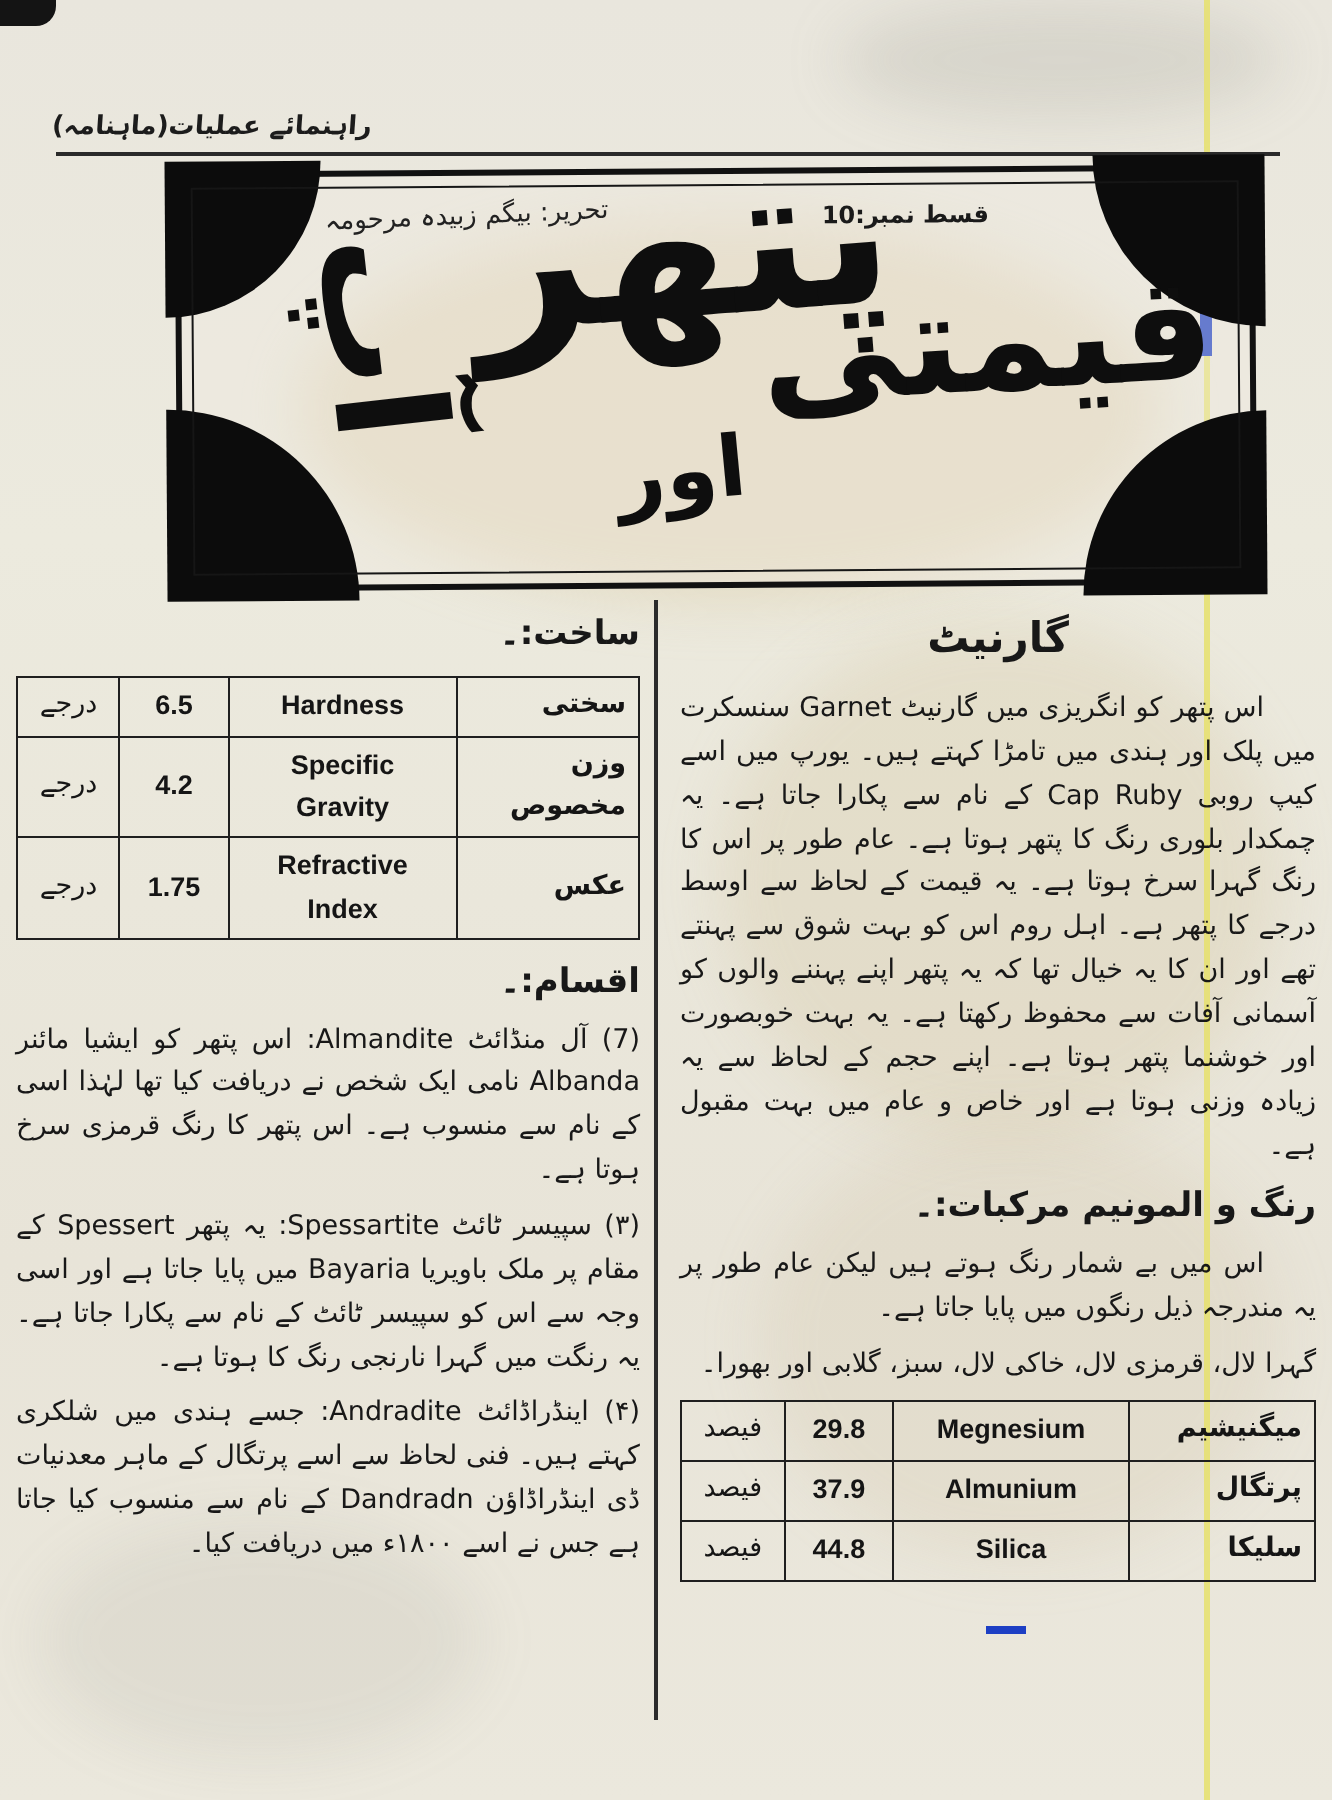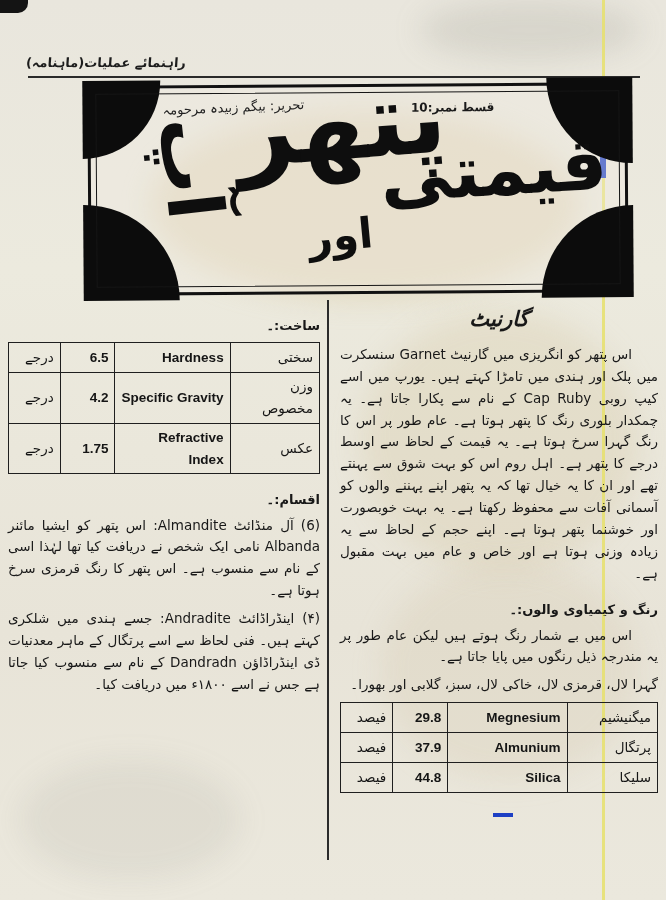--- a/index.html
+++ b/index.html
@@ -54,28 +54,28 @@
   .tw3{right:252px;top:128px;font-size:42px;transform:rotate(-5deg);}
   .tw4{left:48px;top:42px;font-size:76px;transform:rotate(84deg);}
 
   
   .divider{position:absolute;left:327px;top:300px;width:2px;height:560px;background:#2b2b2b;}
   .col{position:absolute;color:#181818;font-size:13.5px;line-height:1.62;text-align:justify;}
   .col p{margin:0 0 6px 0;}
   .col-left{right:346px;top:300px;width:312px;}   
   .col-right{right:8px;top:300px;width:318px;}
   
-  .heading-lg{font-size:21px;font-weight:bold;text-align:center;margin:2px 0 8px;font-style:italic;}
-  .heading-md{font-size:13px;font-weight:bold;margin:15px 0 4px;}
+  .heading-lg{font-size:21px;font-weight:bold;text-align:center;margin:2px 0 8px;}
+  .heading-md{font-size:17px;font-weight:bold;margin:4px 0 4px;}
   .indent{text-indent:26px;}
 
   
   table.scan{border-collapse:collapse;direction:rtl;margin:6px 0 8px;width:100%;}
-  table.scan td{border:1.6px solid #1f1f1f;padding:3px 6px;font-size:13.5px;color:#151515;height:23px;text-align:right;}
-  td.c-ur{width:90px;font-weight:normal;text-align:right;}
+  table.scan td{border:1.6px solid #1f1f1f;padding:3px 6px;font-size:13.5px;color:#151515;height:23px;}
+  td.c-ur{width:90px;font-weight:bold;text-align:right;}
   td.c-en{width:122px;text-align:center;font-family:"Liberation Sans",sans-serif;font-weight:bold;color:#222;}
   td.c-val{width:50px;text-align:center;font-family:"Liberation Sans",sans-serif;font-weight:bold;}
   td.c-unit{width:44px;text-align:center;font-size:12.5px;}
 </style>
 </head>
 <body>
 
 <div id="page">
 
   <div class="stain s1"></div>
@@ -129,29 +129,30 @@
         <tr>
           <td class="c-ur">عکس</td>
           <td class="c-en">Refractive Index</td>
           <td class="c-val">1.75</td>
           <td class="c-unit">درجے</td>
         </tr>
       </tbody>
     </table>
 
     <div class="heading-md">اقسام:۔</div>
-    <p>(6) آل منڈائٹ Almandite: اس پتھر کو ایشیا مائنر Albanda نامی ایک شخص نے دریافت کیا تھا لہٰذا اسی کے نام سے منسوب ہے۔ اس پتھر کا رنگ قرمزی سرخ ہوتا ہے۔</p>
+    <p>(7) آل منڈائٹ Almandite: اس پتھر کو ایشیا مائنر Albanda نامی ایک شخص نے دریافت کیا تھا لہٰذا اسی کے نام سے منسوب ہے۔ اس پتھر کا رنگ قرمزی سرخ ہوتا ہے۔</p>
+    <p>(۳) سپیسر ٹائٹ Spessartite: یہ پتھر Spessert کے مقام پر ملک باویریا Bayaria میں پایا جاتا ہے اور اسی وجہ سے اس کو سپیسر ٹائٹ کے نام سے پکارا جاتا ہے۔ یہ رنگت میں گہرا نارنجی رنگ کا ہوتا ہے۔</p>
     <p>(۴) اینڈراڈائٹ Andradite: جسے ہندی میں شلکری کہتے ہیں۔ فنی لحاظ سے اسے پرتگال کے ماہر معدنیات ڈی اینڈراڈاؤن Dandradn کے نام سے منسوب کیا جاتا ہے جس نے اسے ۱۸۰۰ء میں دریافت کیا۔</p>
 
   </div>
 
   <div class="col col-right">
     <div class="heading-lg">گارنیٹ</div>
     <p class="indent">اس پتھر کو انگریزی میں گارنیٹ Garnet سنسکرت میں پلک اور ہندی میں تامڑا کہتے ہیں۔ یورپ میں اسے کیپ روبی Cap Ruby کے نام سے پکارا جاتا ہے۔ یہ چمکدار بلوری رنگ کا پتھر ہوتا ہے۔ عام طور پر اس کا رنگ گہرا سرخ ہوتا ہے۔ یہ قیمت کے لحاظ سے اوسط درجے کا پتھر ہے۔ اہل روم اس کو بہت شوق سے پہنتے تھے اور ان کا یہ خیال تھا کہ یہ پتھر اپنے پہننے والوں کو آسمانی آفات سے محفوظ رکھتا ہے۔ یہ بہت خوبصورت اور خوشنما پتھر ہوتا ہے۔ اپنے حجم کے لحاظ سے یہ زیادہ وزنی ہوتا ہے اور خاص و عام میں بہت مقبول ہے۔</p>
-    <div class="heading-md">رنگ و کیمیاوی والوں:۔</div>
+    <div class="heading-md">رنگ و المونیم مرکبات:۔</div>
     <p class="indent">اس میں بے شمار رنگ ہوتے ہیں لیکن عام طور پر یہ مندرجہ ذیل رنگوں میں پایا جاتا ہے۔</p>
     <p>گہرا لال، قرمزی لال، خاکی لال، سبز، گلابی اور بھورا۔</p>
 
     <table class="scan">
       <tbody>
         <tr>
           <td class="c-ur">میگنیشیم</td>
           <td class="c-en">Megnesium</td>
           <td class="c-val">29.8</td>
           <td class="c-unit">فیصد</td>

